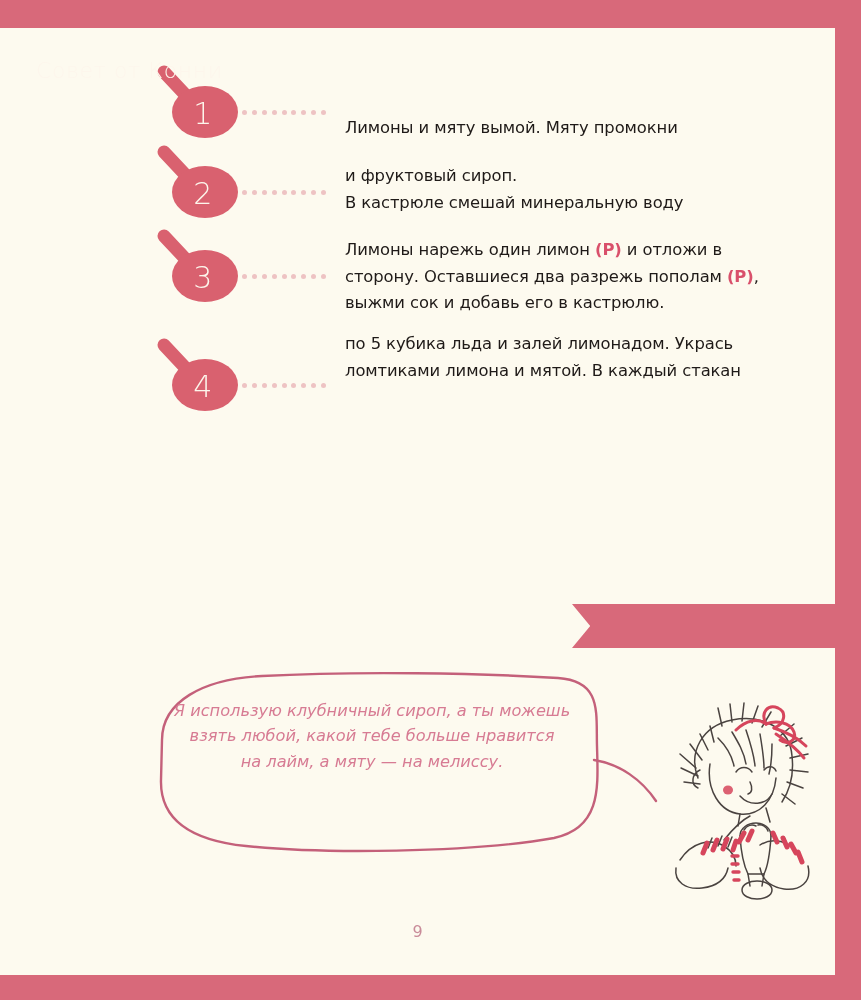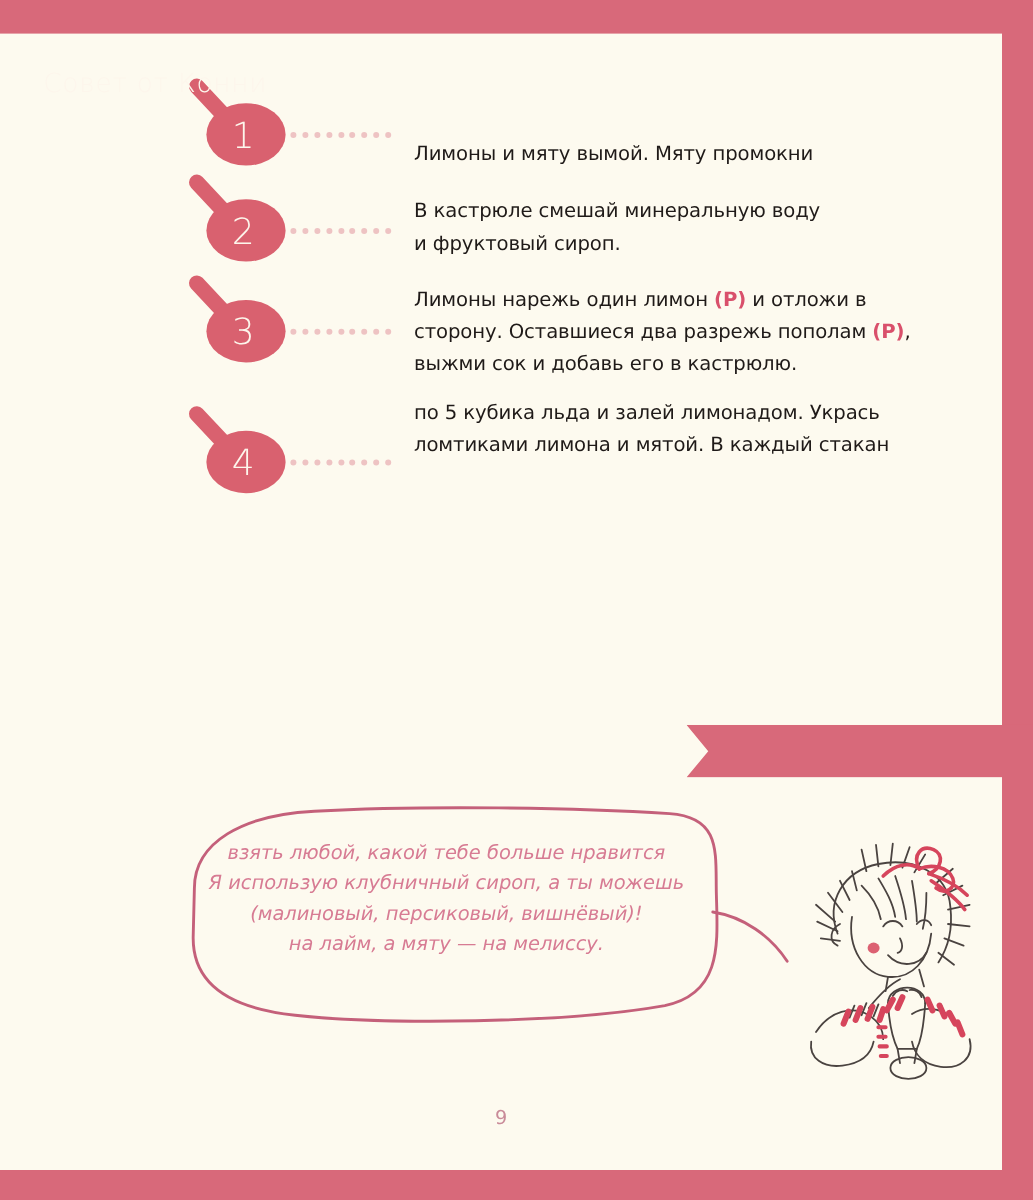--- a/index.html
+++ b/index.html
@@ -219,22 +219,22 @@
         <i></i>
         <i></i>
         <i></i>
         <i></i>
         <i></i>
         <i></i>
         <i></i>
         <i></i>
     </div>
     <div class="step-text" style="top:23px;">
+      <div>и фруктовый сироп.</div>
       <div>В кастрюле смешай минеральную воду</div>
-      <div>и фруктовый сироп.</div>
     </div>
   </div>
 
   <div class="step-row" style="top:196px;">
     <div class="badge" style="top:0;">
       <svg viewBox="0 0 96 86">
         <path d="M16 12 L46 44" stroke="#d9616f" stroke-width="13" stroke-linecap="round" fill="none"></path>
         <ellipse cx="57" cy="52" rx="33" ry="26" fill="#d9616f"></ellipse>
       </svg>
       <div class="badge-num">3</div>
@@ -288,23 +288,22 @@
              C 12 34, 52 11, 112 8
              C 205 3, 330 5, 408 10
              C 452 13, 446 44, 447 78
              C 448 118, 452 160, 404 170
              C 320 185, 170 186, 96 178
              C 38 172, 10 150, 11 112
              Z" fill="none" stroke="#c4607a" stroke-width="2.4" stroke-linecap="round"></path>
     <path d="M444 92 C 470 96, 492 112, 506 133" fill="none" stroke="#c4607a" stroke-width="2.4" stroke-linecap="round"></path>
   </svg>
   <div id="bubble-text">
+    <span class="ln">Я использую клубничный сироп, а ты можешь</span>
     <span class="ln">взять любой, какой тебе больше нравится</span>
-    <span class="ln">Я использую клубничный сироп, а ты можешь</span>
-    <span class="ln">(малиновый, персиковый, вишнёвый)!</span>
     <span class="ln">на лайм, а мяту — на мелиссу.</span>
   </div>
 </div>
 
 <div id="conni">
   <svg viewBox="0 0 200 215">
     <g fill="none" stroke="#4a4340" stroke-width="1.5" stroke-linecap="round">
 
       <path d="M58 88 C 48 62, 62 36, 92 30 C 122 24, 150 38, 152 66
                C 154 84, 150 100, 142 112"></path>

